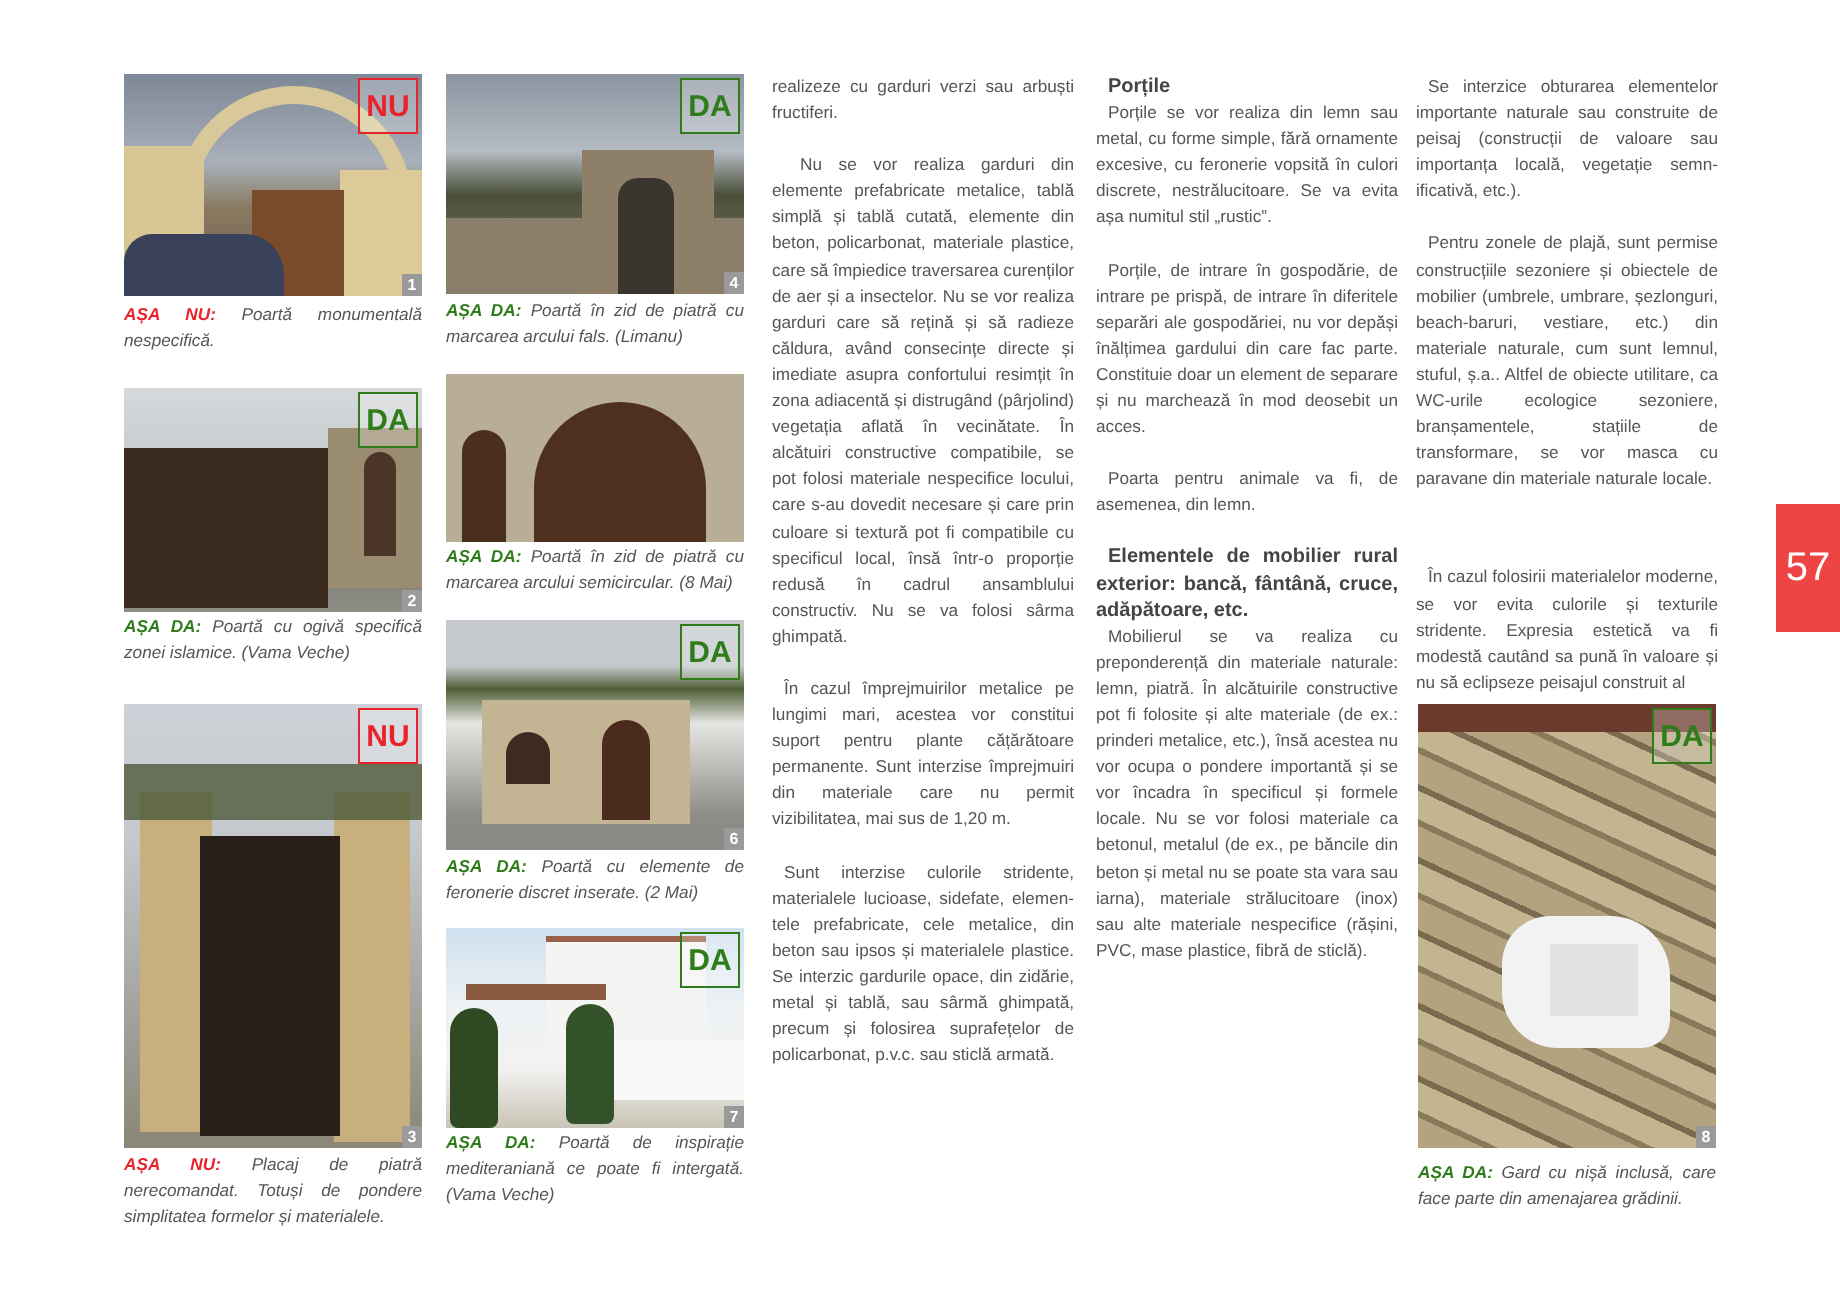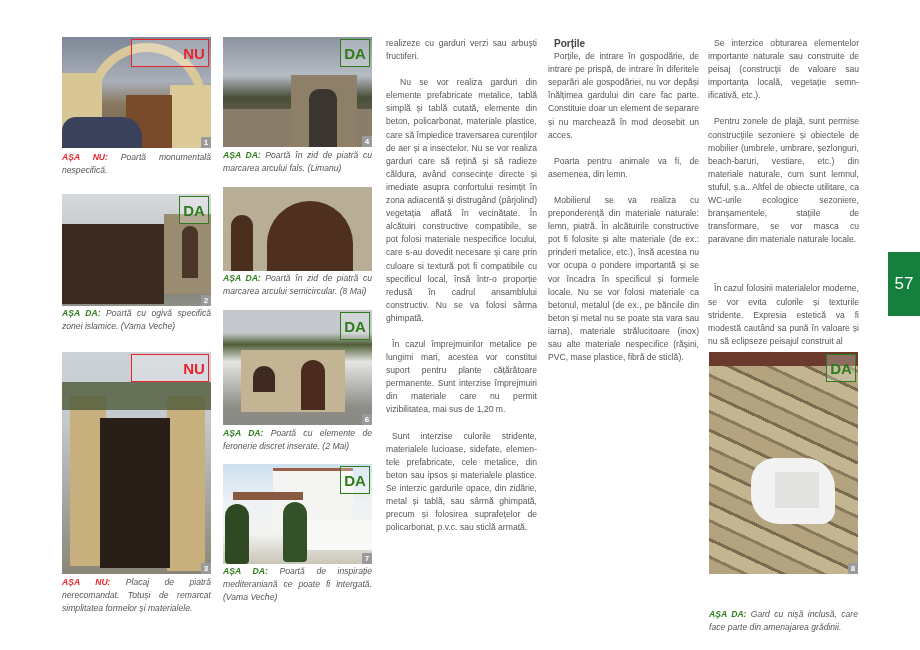--- a/index.html
+++ b/index.html
@@ -2,32 +2,32 @@
 <html><head>
 <meta charset="utf-8">
 <style>
   html, body { margin:0; padding:0; }
   body { width:920px; height:650px; background:#ffffff; position:relative; overflow:hidden;
          font-family:"Liberation Sans", sans-serif; color:#555; }
   .photo { position:absolute; overflow:hidden; }
   .badge { position:absolute; top:2px; right:2px; width:28px; height:26px; border:1.5px solid;
            font:bold 15px "Liberation Sans", sans-serif; display:flex; align-items:center; justify-content:center;
            background:rgba(255,255,255,0.25); }
-  .badge.nu { color:#e8242a; border-color:#e8242a;padding-left:48px; }
+  .badge.nu { color:#e8242a; border-color:#e8242a; }
   .badge.da { color:#2e7d1a; border-color:#2e7d1a; }
   .num { position:absolute; right:0; bottom:0; width:10px; height:11px; background:#9a9a9a; color:#fff;
          font:bold 8px "Liberation Sans", sans-serif; display:flex; align-items:center; justify-content:center; }
   .cap { position:absolute; font-size:8.6px; line-height:13px; font-style:italic; color:#555; text-align:justify; }
   .cap .lbl-nu { color:#e8242a; font-weight:bold; }
   .cap .lbl-da { color:#2e7d1a; font-weight:bold; }
   .col { position:absolute; width:151px; font-size:8.6px; line-height:13.1px; color:#555; text-align:justify; }
   .col p { margin:0 0 13px 0; text-indent:6px; }
   .col h4 { margin:0; font-size:10px; font-weight:bold; color:#444; text-indent:6px; }
-  .pagetab { position:absolute; left:888px; top:252px; width:32px; height:64px; background:#15803d;
-             color:#fff; font-size:17px; display:flex; align-items:center; justify-content:center; }
+  .pagetab { position:absolute; left:888px; top:252px; width:32px; height:64px; background:#ef4444;
+             color:#fff; font-size:20px; display:flex; align-items:center; justify-content:center; }
   .gate { position:absolute; }
 </style>
 </head>
 <body>
 
 <div class="photo" style="left:62px;top:37px;width:149px;height:111px;background:linear-gradient(#7d8796 0%,#a9b0ba 40%,#8a7a62 60%,#6b5a45 100%);">
   <div class="gate" style="left:26px;top:6px;width:100px;height:80px;border:9px solid #d9c89a;border-bottom:none;border-radius:60px 60px 0 0;"></div>
   <div class="gate" style="left:0;top:36px;width:40px;height:75px;background:#d8c795;"></div>
   <div class="gate" style="left:108px;top:48px;width:41px;height:63px;background:#dccb98;"></div>
   <div class="gate" style="left:64px;top:58px;width:46px;height:53px;background:#7a4b2a;"></div>
@@ -52,21 +52,21 @@
 
 <div class="photo" style="left:62px;top:352px;width:149px;height:222px;background:linear-gradient(#cdd2d8 0%,#c4c9ce 30%,#8a8676 100%);">
   <div class="gate" style="left:8px;top:44px;width:36px;height:170px;background:#c8b07e;"></div>
   <div class="gate" style="left:105px;top:44px;width:38px;height:175px;background:#c8b07e;"></div>
   <div class="gate" style="left:38px;top:66px;width:70px;height:150px;background:#2a1e18;"></div>
   <div class="gate" style="left:0;top:30px;width:149px;height:28px;background:#4d5a3a;opacity:0.8;"></div>
   <div class="badge nu">NU</div>
   <div class="num">3</div>
 </div>
 <div class="cap" style="left:62px;top:576px;width:149px;">
-  <span class="lbl-nu">AȘA NU:</span><span> Placaj de piatră nerecomandat. Totuși de remarcat simplitatea formelor și materialele.</span>
+  <span class="lbl-nu">AȘA NU:</span><span> Placaj de piatră nerecomandat. Totuși de pondere simplitatea formelor și materialele.</span>
 </div>
 
 <div class="photo" style="left:223px;top:37px;width:149px;height:110px;background:linear-gradient(#8c94a0 0%,#b6bcc4 35%,#4a4f3a 55%,#8a7c66 100%);">
   <div class="gate" style="left:0;top:72px;width:149px;height:38px;background:#8a7e6a;"></div>
   <div class="gate" style="left:68px;top:38px;width:66px;height:72px;background:#8d7f68;"></div>
   <div class="gate" style="left:86px;top:52px;width:28px;height:58px;background:#3b3530;border-radius:10px 10px 0 0;"></div>
   <div class="badge da">DA</div>
   <div class="num">4</div>
 </div>
 <div class="cap" style="left:223px;top:149px;width:149px;">
@@ -108,36 +108,38 @@
 
 <div class="col" style="left:386px;top:37px;">
   <p style="text-indent:0;">realizeze cu garduri verzi sau arbuști fructiferi.</p>
   <p style="text-indent:14px;">Nu se vor realiza garduri din elemente prefabricate metalice, tablă simplă și tablă cutată, elemente din beton, policarbonat, materiale plastice, care să împiedice traversarea curenților de aer și a insectelor. Nu se vor realiza garduri care să rețină și să radieze căldura, având consecințe directe și imediate asupra confortului resimțit în zona adiacentă și distrugând (pârjolind) vegetația aflată în vecinătate. În alcătuiri constructive compatibile, se pot folosi materiale nespecifice locului, care s-au dovedit necesare și care prin culoare si textură pot fi compatibile cu specificul local, însă într-o proporție redusă în cadrul ansamblului constructiv. Nu se va folosi sârma ghimpată.</p>
   <p>În cazul împrejmuirilor metalice pe lungimi mari, acestea vor constitui suport pentru plante cățărătoare permanente. Sunt interzise împrejmuiri din materiale care nu permit vizibilitatea, mai sus de 1,20 m.</p>
   <p>Sunt interzise culorile stridente, materialele lucioase, sidefate, elemen-tele prefabricate, cele metalice, din beton sau ipsos și materialele plastice. Se interzic gardurile opace, din zidărie, metal și tablă, sau sârmă ghimpată, precum și folosirea suprafețelor de policarbonat, p.v.c. sau sticlă armată.</p>
 </div>
 
 <div class="col" style="left:548px;top:37px;">
   <h4>Porțile</h4>
+  <p>Porțile se vor realiza din lemn sau metal, cu forme simple, fără ornamente excesive, cu feronerie vopsită în culori discrete, nestrălucitoare. Se va evita așa numitul stil „rustic”.</p>
   <p>Porțile, de intrare în gospodărie, de intrare pe prispă, de intrare în diferitele separări ale gospodăriei, nu vor depăși înălțimea gardului din care fac parte. Constituie doar un element de separare și nu marchează în mod deosebit un acces.</p>
   <p>Poarta pentru animale va fi, de asemenea, din lemn.</p>
+  <h4 style="text-align:justify;">Elementele de mobilier rural exterior: bancă, fântână, cruce, adăpătoare, etc.</h4>
   <p>Mobilierul se va realiza cu preponderență din materiale naturale: lemn, piatră. În alcătuirile constructive pot fi folosite și alte materiale (de ex.: prinderi metalice, etc.), însă acestea nu vor ocupa o pondere importantă și se vor încadra în specificul și formele locale. Nu se vor folosi materiale ca betonul, metalul (de ex., pe băncile din beton și metal nu se poate sta vara sau iarna), materiale strălucitoare (inox) sau alte materiale nespecifice (rășini, PVC, mase plastice, fibră de sticlă).</p>
 </div>
 
 <div class="col" style="left:708px;top:37px;">
   <p>Se interzice obturarea elementelor importante naturale sau construite de peisaj (construcții de valoare sau importanța locală, vegetație semn-ificativă, etc.).</p>
   <p>Pentru zonele de plajă, sunt permise construcțiile sezoniere și obiectele de mobilier (umbrele, umbrare, șezlonguri, beach-baruri, vestiare, etc.) din materiale naturale, cum sunt lemnul, stuful, ș.a.. Altfel de obiecte utilitare, ca WC-urile ecologice sezoniere, branșamentele, stațiile de transformare, se vor masca cu paravane din materiale naturale locale.</p>
   <p style="margin-top:36px;">În cazul folosirii materialelor moderne, se vor evita culorile și texturile stridente. Expresia estetică va fi modestă cautând sa pună în valoare și nu să eclipseze peisajul construit al</p>
 </div>
 
 <div class="photo" style="left:709px;top:352px;width:149px;height:222px;background:#8c7f66;">
   <div class="gate" style="left:0;top:0;width:149px;height:14px;background:#6a3a2c;"></div>
   <div class="gate" style="left:0;top:14px;width:149px;height:208px;background:repeating-linear-gradient(25deg,#b3a47f 0 14px,#8a7a5c 14px 17px,#c2b58f 17px 30px,#7a6b50 30px 33px);"></div>
   <div class="gate" style="left:42px;top:106px;width:84px;height:66px;background:#f2f2f2;border-radius:24px 30px 14px 28px;"></div>
   <div class="gate" style="left:66px;top:120px;width:44px;height:36px;background:#e2e2e0;"></div>
   <div class="badge da">DA</div>
   <div class="num">8</div>
 </div>
-<div class="cap" style="left:709px;top:608px;width:149px;">
+<div class="cap" style="left:709px;top:580px;width:149px;">
   <span class="lbl-da">AȘA DA:</span><span> Gard cu nișă inclusă, care face parte din amenajarea grădinii.</span>
 </div>
 
 <div class="pagetab">57</div>
 
 </body></html>

